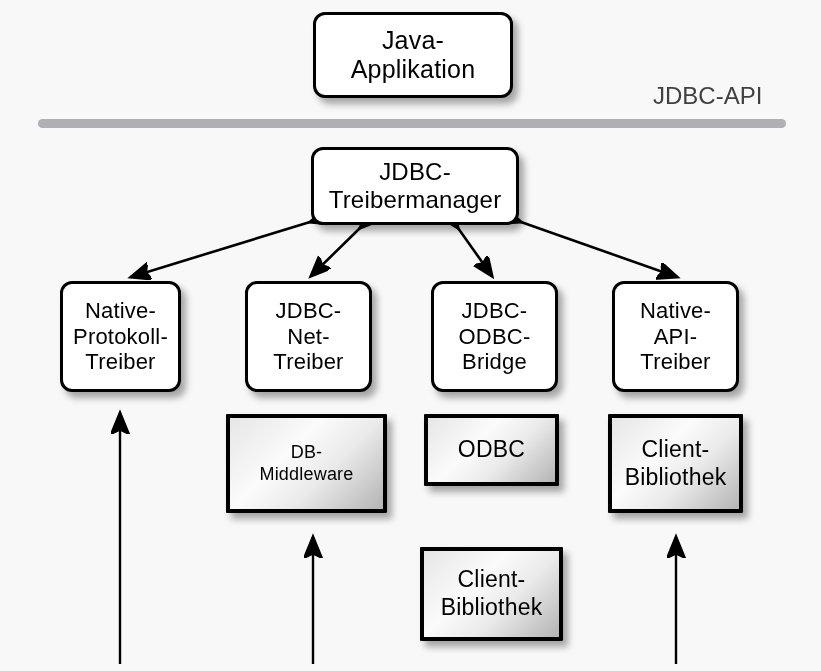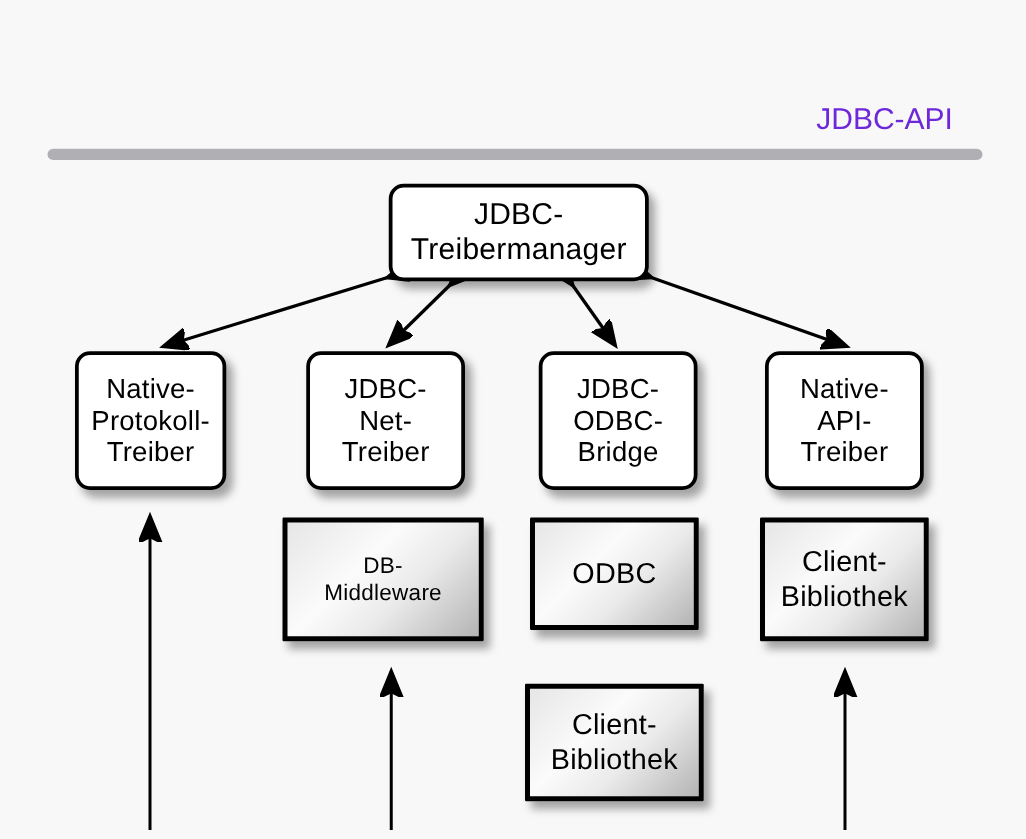--- a/index.html
+++ b/index.html
@@ -63,21 +63,21 @@
 
   
   .apibar {
     position: absolute;
     background: #b0b0b4;
     border-radius: 5px;
     z-index: 3;
   }
   .apilabel {
     position: absolute;
-    color: #6d28d9;
+    color: #404040;
     white-space: nowrap;
     z-index: 4;
   }
 
   
   #arrows {
     position: absolute;
     left: 0;
     top: 0;
     width: 821px;
@@ -113,20 +113,24 @@
     <line x1="521" y1="222" x2="677" y2="277" stroke-width="2.6" marker-start="url(#ah)" marker-end="url(#ah)"></line>
 
     <line x1="120" y1="664" x2="120" y2="413" stroke-width="2.4" marker-end="url(#ahs)"></line>
     <line x1="313" y1="664" x2="313" y2="537" stroke-width="2.4" marker-end="url(#ahs)"></line>
     <line x1="676" y1="664" x2="676" y2="537" stroke-width="2.4" marker-end="url(#ahs)"></line>
   </svg>
 
   <div class="apilabel" style="left:653px; top:82px; font-size:24px;">JDBC-API</div>
   <div class="apibar" style="left:38px; top:119px; width:748px; height:9px;"></div>
 
+  <div class="rnode" style="left:313px; top:12px; width:200px; height:86px;">
+    <div class="txt" style="font-size:25px;">Java-
+Applikation</div>
+  </div>
 
   <div class="rnode" style="left:311px; top:147px; width:208px; height:78px;">
     <div class="txt" style="font-size:24px;">JDBC-
 Treibermanager</div>
   </div>
 
   <div class="rnode" style="left:60px; top:281px; width:121px; height:111px;">
     <div class="txt" style="font-size:22px;">Native-
 Protokoll-
 Treiber</div>
@@ -148,21 +152,21 @@
     <div class="txt" style="font-size:22px;">Native-
 API-
 Treiber</div>
   </div>
 
   <div class="gnode" style="left:226px; top:414px; width:161px; height:99px;">
     <div class="txt" style="font-size:18px;">DB-
 Middleware</div>
   </div>
 
-  <div class="gnode" style="left:424px; top:414px; width:135px; height:90px;">
+  <div class="gnode" style="left:424px; top:414px; width:135px; height:72px;">
     <div class="txt" style="font-size:23px;">ODBC</div>
   </div>
 
   <div class="gnode" style="left:608px; top:414px; width:135px; height:99px;">
     <div class="txt" style="font-size:23px;">Client-
 Bibliothek</div>
   </div>
 
   <div class="gnode" style="left:420px; top:547px; width:143px; height:94px;">
     <div class="txt" style="font-size:23px;">Client-

